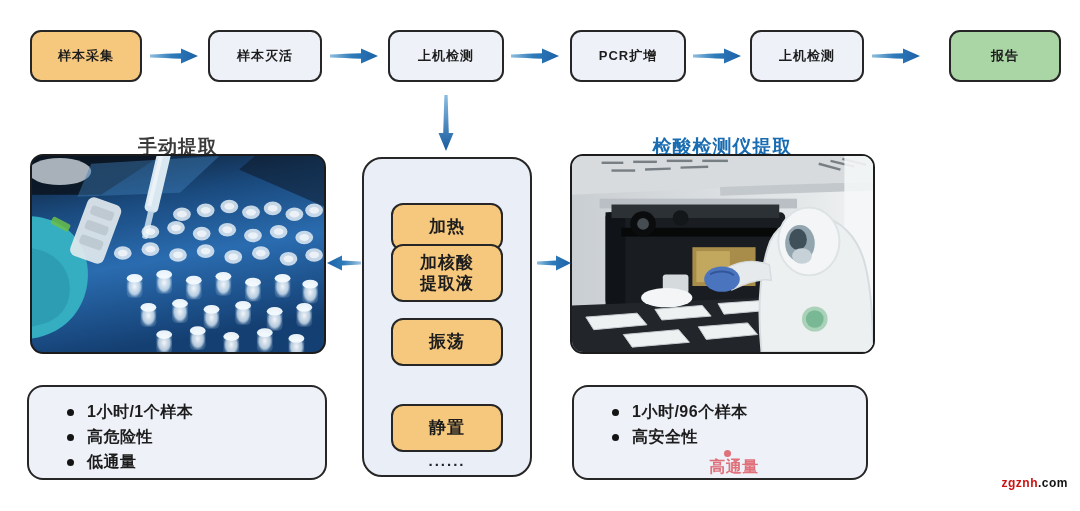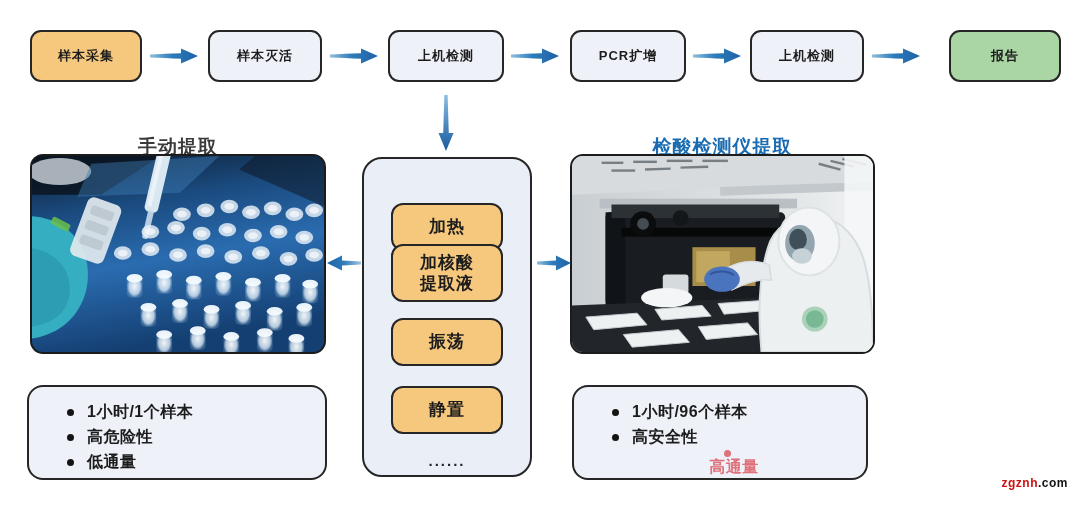--- a/index.html
+++ b/index.html
@@ -42,21 +42,21 @@
   .proc-box{
     position:absolute;left:50%;transform:translateX(-50%);width:112px;box-sizing:border-box;
     border:2px solid var(--border-dark,#262626);border-radius:12px;
     background:var(--box-orange,#f6c87d);
     display:flex;align-items:center;justify-content:center;text-align:center;
     font-size:17px;font-weight:600;letter-spacing:1px;line-height:1.25;white-space:pre-line;
   }
   .proc-1{top:20px;height:48px;margin-top:24px;}
   .proc-2{top:85px;height:58px;}
   .proc-3{top:159px;height:48px;}
-  .proc-4{top:227px;height:48px;}
+  .proc-4{top:245px;height:48px;}
   .panel .ellipsis{
     position:absolute;left:0;right:0;bottom:6px;text-align:center;
     font-size:15px;font-weight:700;letter-spacing:2px;color:#23262b;
   }
   
   .card{
     position:absolute;top:385px;height:95px;box-sizing:border-box;
     border:2px solid var(--border-dark,#262626);border-radius:16px;
     background:var(--box-light,#eef1f8);
     padding:13px 10px 0 38px;

